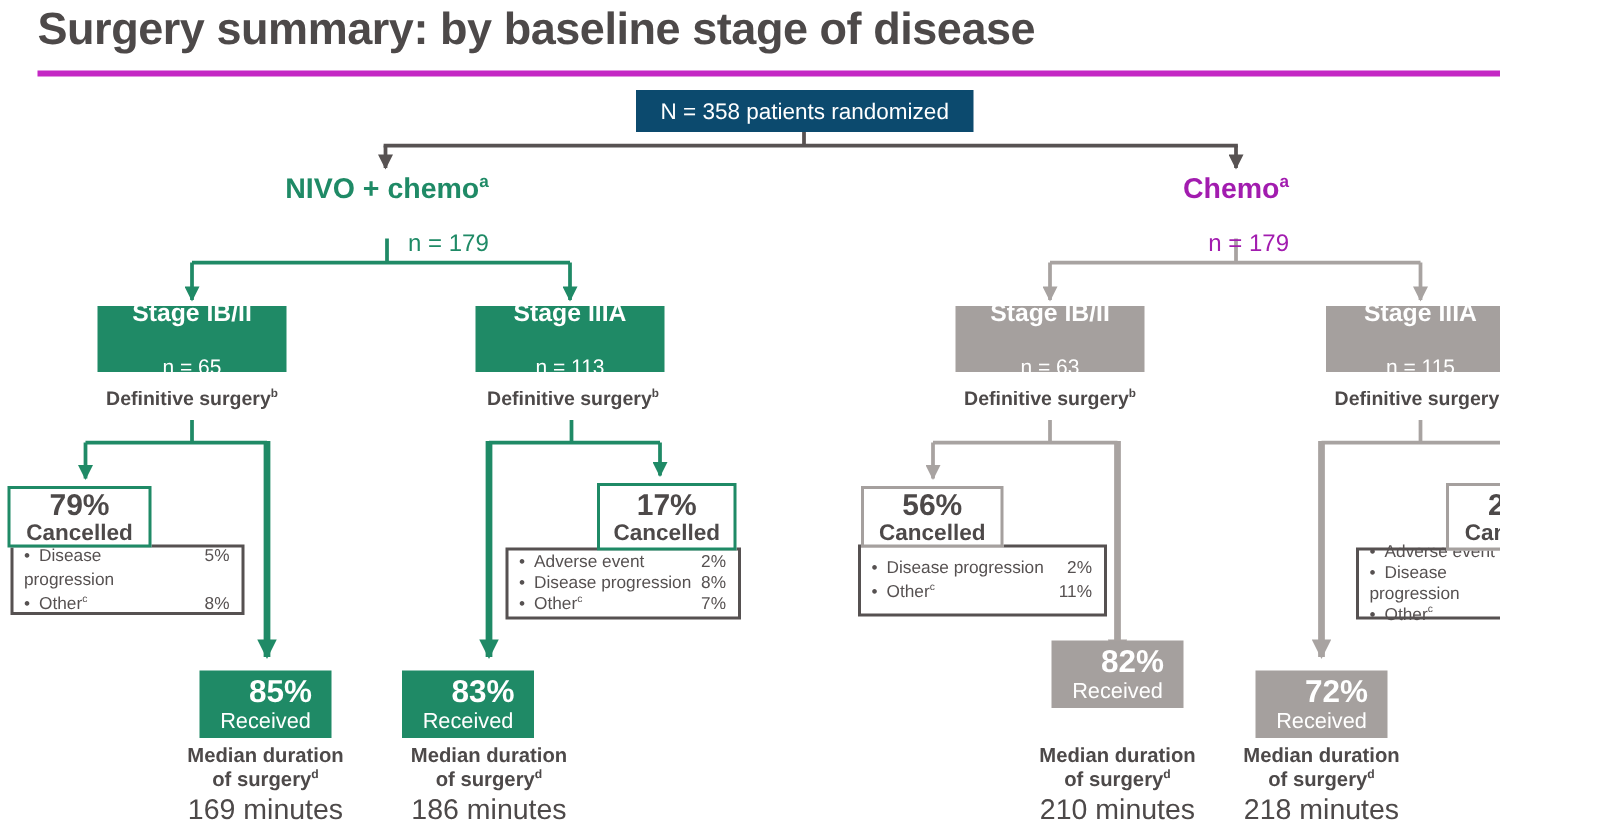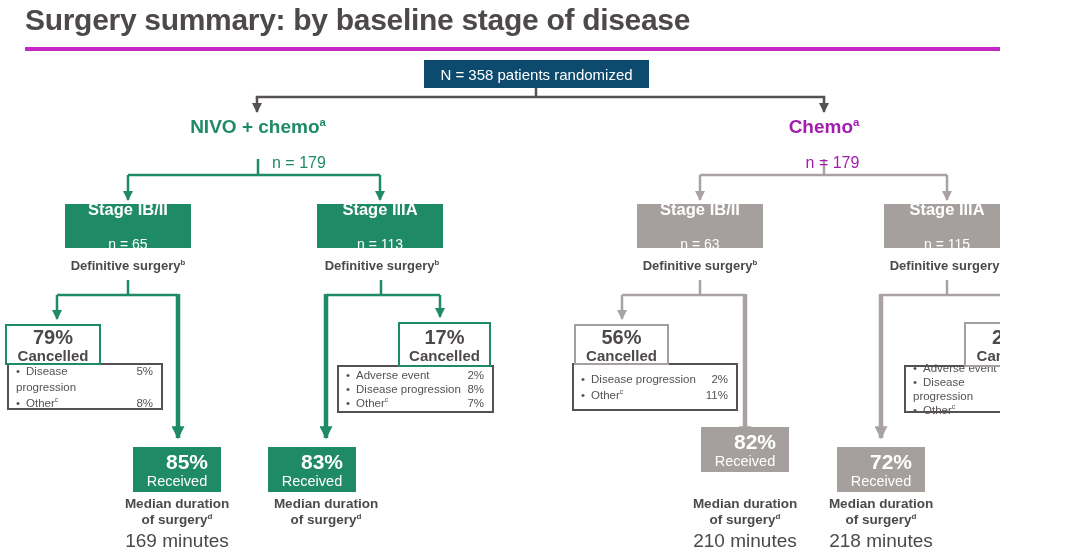--- a/index.html
+++ b/index.html
@@ -263,20 +263,21 @@
   </div>
 
   <div class="median" id="med-0">
     <div class="mline">Median duration</div>
     <div class="mline"><span>of surgery</span><sup>d</sup></div>
     <div class="mval">169 minutes</div>
   </div>
   <div class="median" id="med-1">
     <div class="mline">Median duration</div>
     <div class="mline"><span>of surgery</span><sup>d</sup></div>
+    <div class="mval">186 minutes</div>
   </div>
   <div class="median" id="med-2">
     <div class="mline">Median duration</div>
     <div class="mline"><span>of surgery</span><sup>d</sup></div>
     <div class="mval">210 minutes</div>
   </div>
   <div class="median" id="med-3">
     <div class="mline">Median duration</div>
     <div class="mline"><span>of surgery</span><sup>d</sup></div>
     <div class="mval">218 minutes</div>

